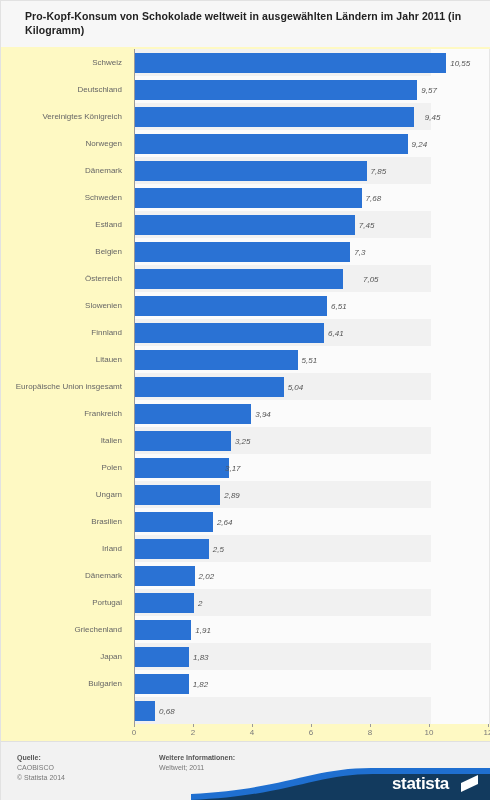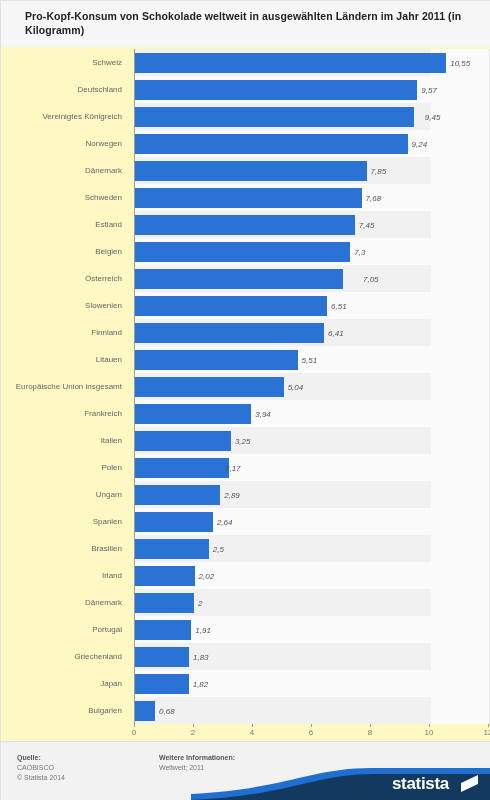--- a/index.html
+++ b/index.html
@@ -255,21 +255,20 @@
         <div class="cat-label">Belgien</div>
         <div class="cat-label">Österreich</div>
         <div class="cat-label">Slowenien</div>
         <div class="cat-label">Finnland</div>
         <div class="cat-label">Litauen</div>
         <div class="cat-label">Europäische Union insgesamt</div>
         <div class="cat-label">Frankreich</div>
         <div class="cat-label">Italien</div>
         <div class="cat-label">Polen</div>
         <div class="cat-label">Ungarn</div>
-        <div class="cat-label">Spanien</div>
         <div class="cat-label">Brasilien</div>
         <div class="cat-label">Irland</div>
         <div class="cat-label">Dänemark</div>
         <div class="cat-label">Portugal</div>
         <div class="cat-label">Griechenland</div>
         <div class="cat-label">Japan</div>
         <div class="cat-label">Bulgarien</div>
       </div>
 
     <div id="plot">

